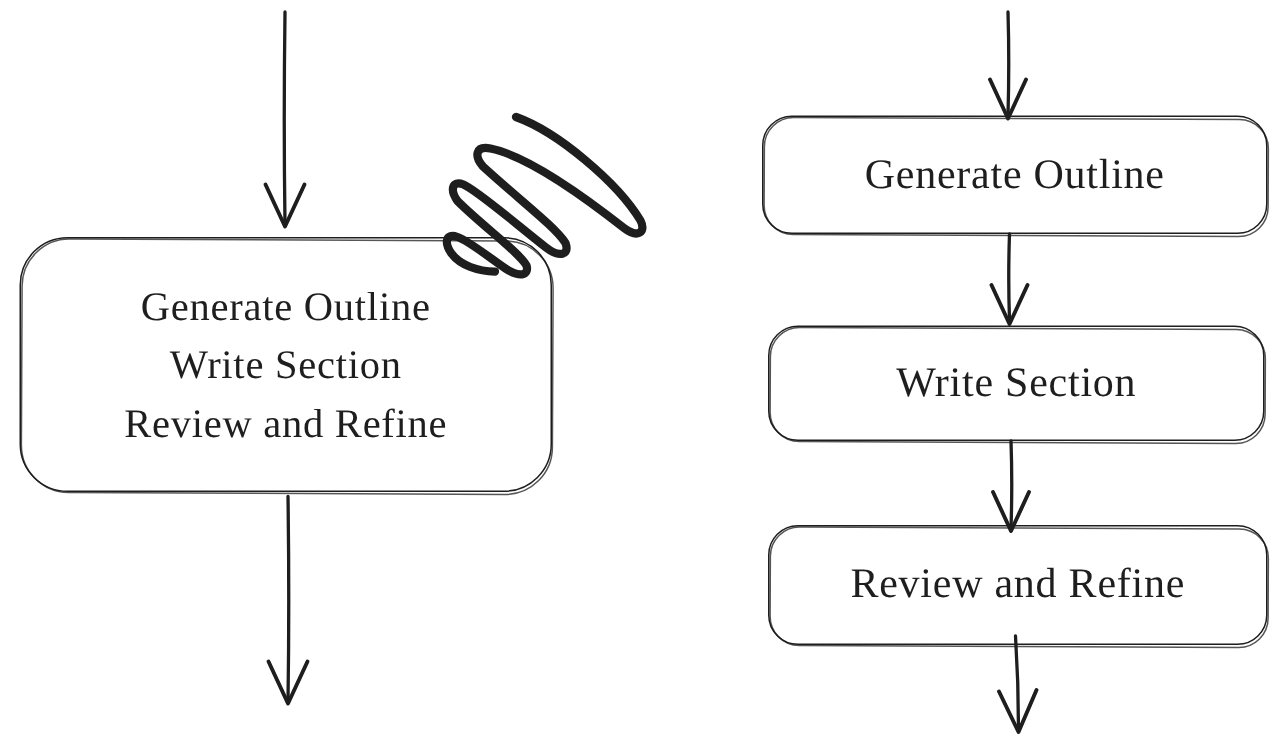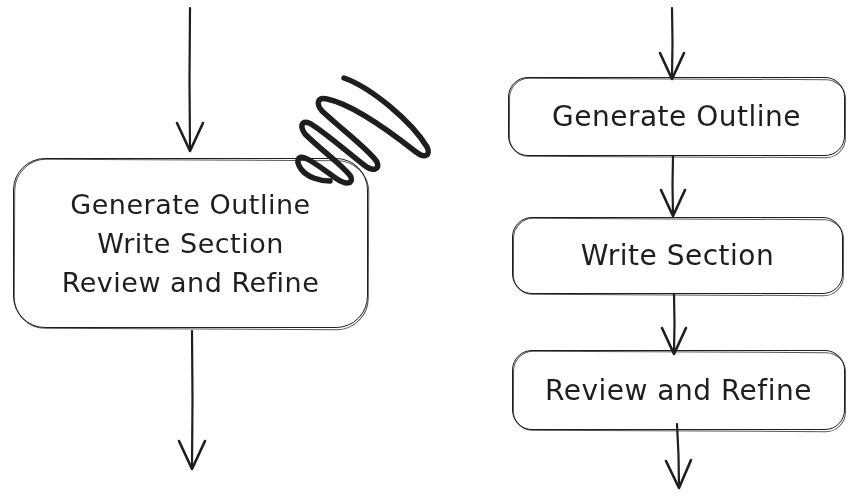--- a/index.html
+++ b/index.html
@@ -20,20 +20,21 @@
   }
   .sketch-box {
     position: absolute;
     background: #ffffff;
     border: 1.7px solid #1e1e1e;
     display: flex;
     flex-direction: column;
     align-items: center;
     justify-content: center;
     color: #1e1e1e;
+    font-family: Liberation Serif, serif;
   }
   
   .sketch-box::before {
     content: "";
     position: absolute;
     inset: -1px;
     border: 1.3px solid #1e1e1e;
     border-radius: inherit;
     transform: rotate(0.25deg) translate(1px, 1.5px);
     opacity: 0.75;

